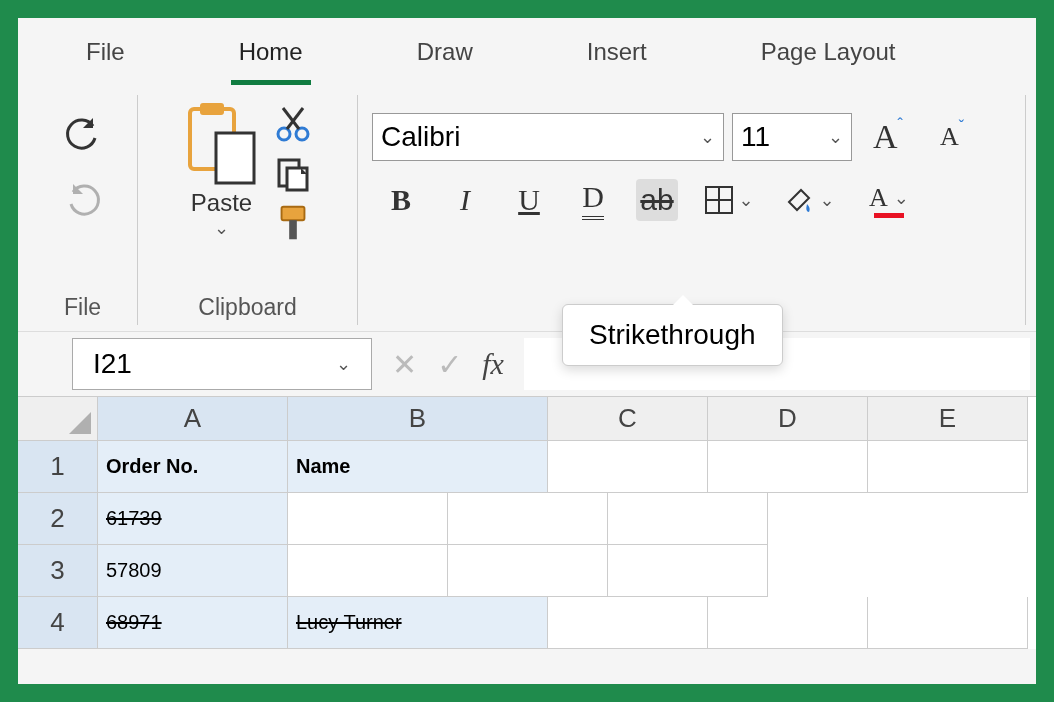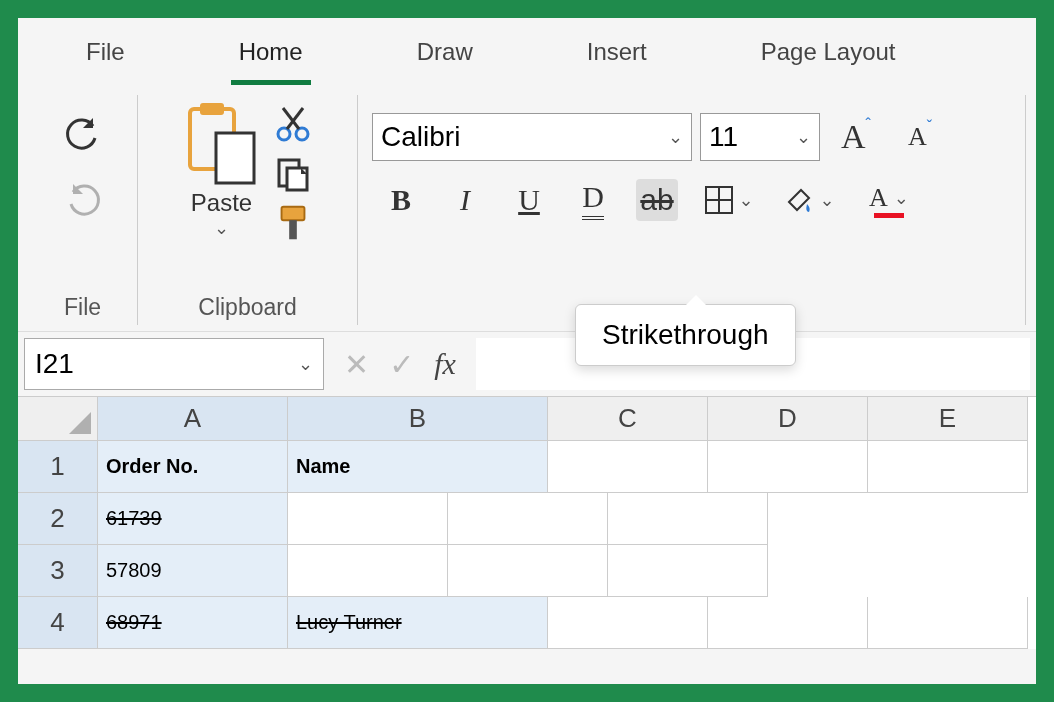--- a/index.html
+++ b/index.html
@@ -52,33 +52,33 @@
   .font-row1 { display:flex; gap:8px; align-items:center; }
   .font-row2 { display:flex; gap:22px; align-items:center; padding-left:8px; }
   .font-name, .font-size {
     background: #fff;
     border: 1px solid #999;
     height: 48px;
     display:flex; align-items:center; justify-content:space-between;
     padding: 0 8px;
     font-size: 28px;
   }
-  .font-name { width: 320px; }
+  .font-name { width: 352px; }
   .font-size { width: 120px; }
   .chevd { font-size:18px; color:#555; }
   .ibtn {
     width: 42px; height: 42px;
     display:flex; align-items:center; justify-content:center;
     font-size: 30px; color:#333;
     border-radius:4px;
   }
   .ibtn.selected { background:#ddd; }
   .tooltip {
     position:absolute;
-    top: 286px; left: 557px;
+    top: 286px; left: 544px;
     background:#fff;
     border:1px solid #ccc;
     border-radius:6px;
     padding: 14px 26px;
     font-size: 28px;
     box-shadow: 0 4px 12px rgba(0,0,0,0.15);
     z-index:10;
   }
   .tooltip::before {
     content:"";
@@ -96,22 +96,23 @@
     background:#f5f5f5;
     padding: 6px 6px;
     gap: 20px;
     border-top:1px solid #ddd;
   }
   .namebox {
     background:#fff;
     border:1px solid #aaa;
     width: 300px; height:52px;
     display:flex; align-items:center; justify-content:space-between;
-    padding: 0 10px;
+    padding: 0 20px;
     font-size:28px;
+    margin-left:48px;
   }
   .fx-controls { display:flex; gap:20px; align-items:center; font-size:30px; color:#888; }
   .fx-label { font-style:italic; color:#444; font-family:"Times New Roman",serif; font-size:30px;}
   .fx-input { flex:1; background:#fff; height:52px; border:none; }
   
   .grid { background:#fff; border-top:1px solid #ccc; }
   .col-headers { display:flex; }
   .corner {
     width: 80px; height:44px;
     border-right:1px solid #ccc; border-bottom:1px solid #ccc;

